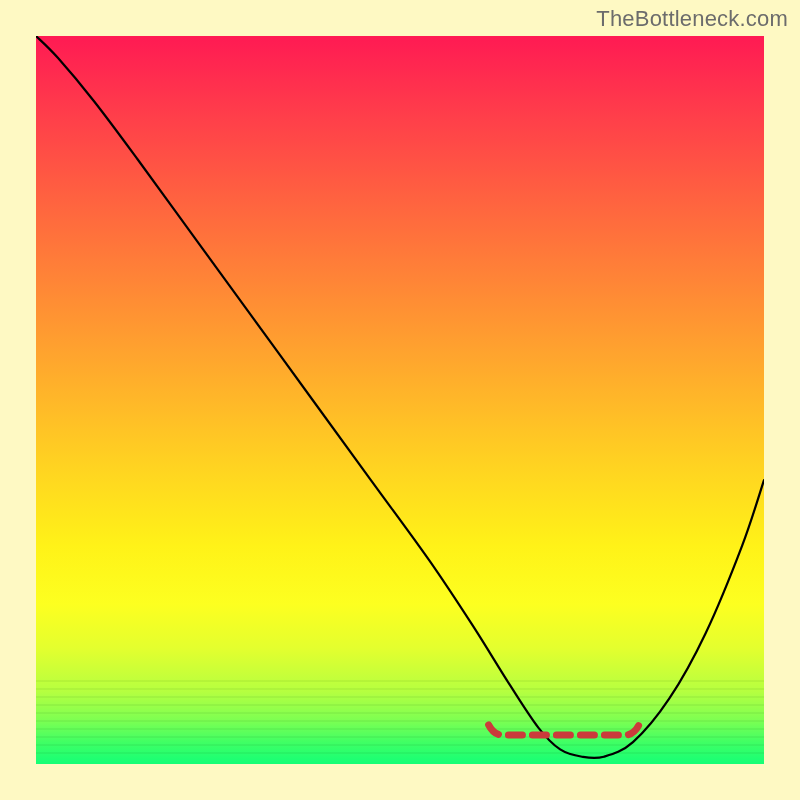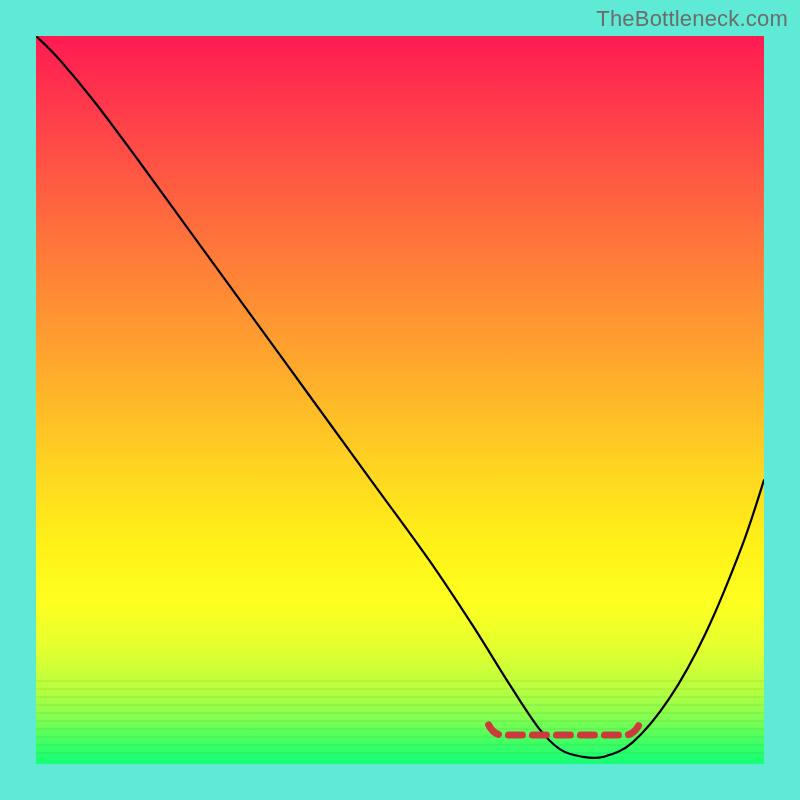--- a/index.html
+++ b/index.html
@@ -8,21 +8,21 @@
     width: 800px;
     height: 800px;
     background: #000;
     overflow: hidden;
     font-family: Arial, Helvetica, sans-serif;
   }
   .frame {
     position: relative;
     width: 800px;
     height: 800px;
-    background: #5eead4;
+    background: #fef9c3;
   }
   .watermark {
     position: absolute;
     top: 6px;
     right: 12px;
     color: #6c6c6c;
     font-size: 22px;
     font-weight: 400;
     letter-spacing: 0.2px;
     z-index: 10;

